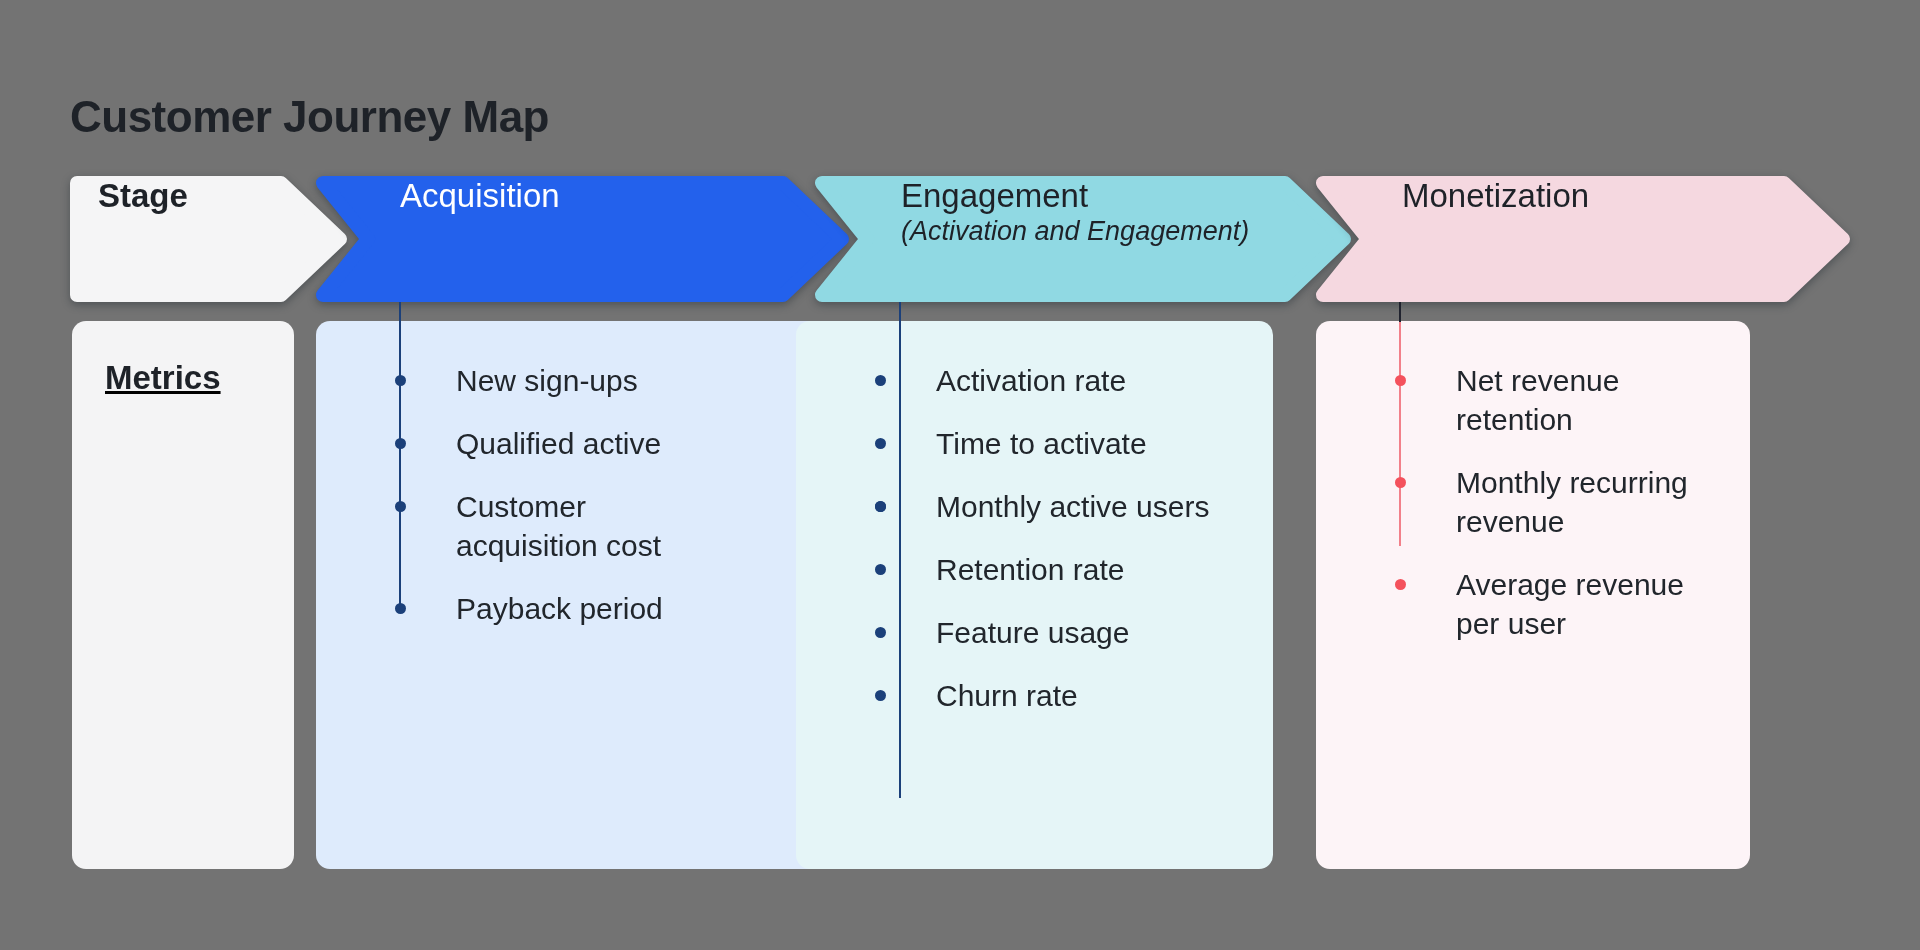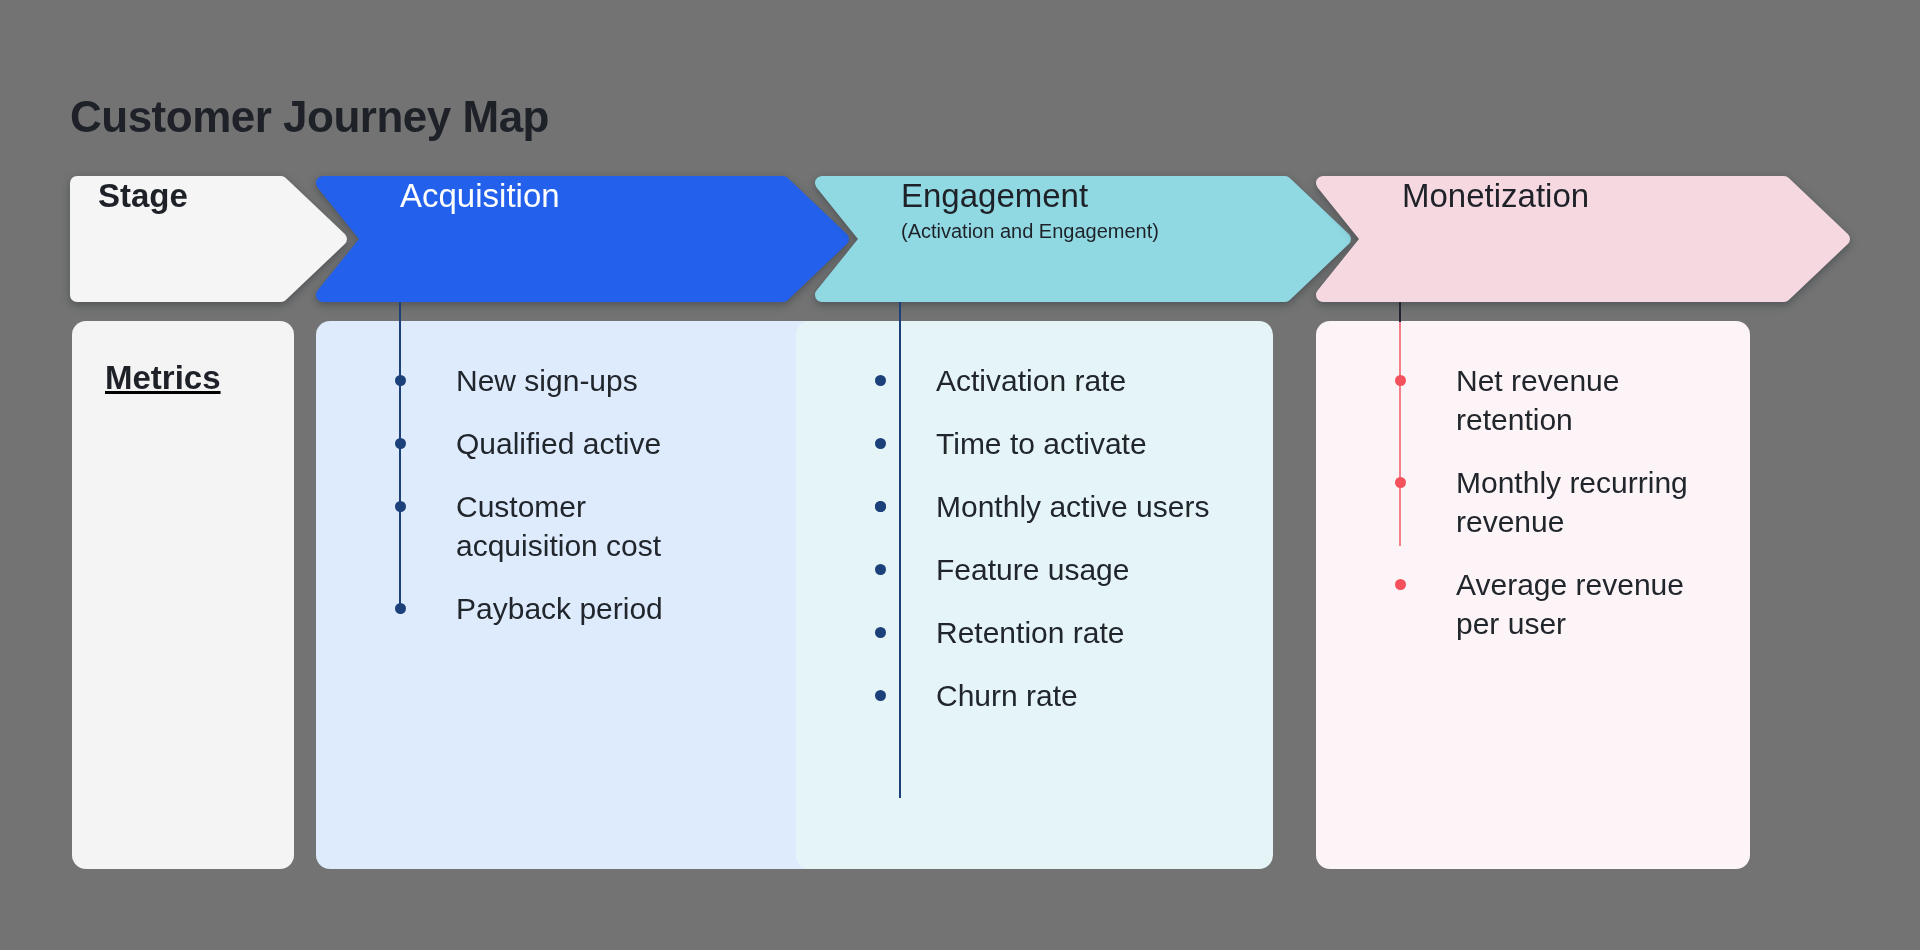--- a/index.html
+++ b/index.html
@@ -27,21 +27,21 @@
     filter:drop-shadow(0 3px 4px rgba(12,24,32,0.35));
   }
   .arrow-label-wrap{
     position:absolute;inset:0;
     display:flex;flex-direction:column;justify-content:flex-start;
   }
   .arrow-label{
     font-size:33px;color:#1e2228;line-height:40px;
   }
   .arrow-sublabel{
-    font-size:20px;color:#1e2228;line-height:30px;
+    font-size:27px;color:#1e2228;line-height:30px;font-style:italic;
   }
   .arrow-sublabel:empty{display:none;}
   .stage-arrow .arrow-label{font-weight:700;padding-left:28px;}
   .acq-arrow .arrow-label{color:#ffffff;padding-left:84px;}
   .ret-arrow .arrow-label,.ret-arrow .arrow-sublabel{padding-left:86px;}
   .mon-arrow .arrow-label{padding-left:86px;}
   
   .card{
     position:absolute;top:321px;height:548px;
     border-radius:14px;
@@ -135,22 +135,22 @@
       <li><span class="dot dot-navy"></span><span>Payback period</span></li>
     </ul>
   </div>
 
   <div class="card card-ret">
     <ul class="metric-list">
       <li><span class="dot dot-navy"></span><span>Activation rate</span></li>
       <li><span class="dot dot-navy"></span><span>Time to activate</span></li>
       <li><span class="dot dot-navy"></span></li>
       <li><span class="dot dot-navy"></span><span>Monthly active users</span></li>
+      <li><span class="dot dot-navy"></span><span>Retention rate</span></li>
       <li><span class="dot dot-navy"></span><span>Feature usage</span></li>
-      <li><span class="dot dot-navy"></span><span>Retention rate</span></li>
       <li><span class="dot dot-navy"></span><span>Churn rate</span></li>
     </ul>
   </div>
 
   <div class="card card-mon">
     <ul class="metric-list">
       <li><span class="dot dot-coral"></span><span>Net revenue retention</span></li>
       <li><span class="dot dot-coral"></span><span>Monthly recurring
 revenue</span></li>
       <li><span class="dot dot-coral"></span><span>Average revenue

